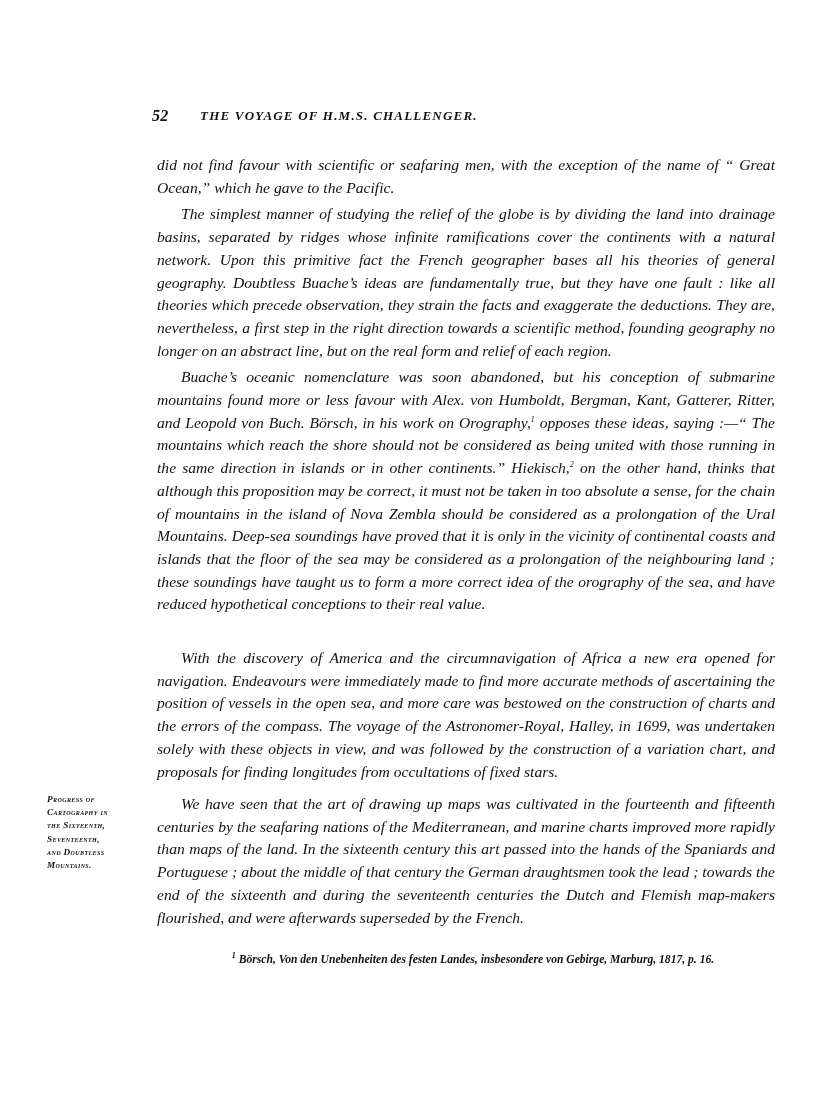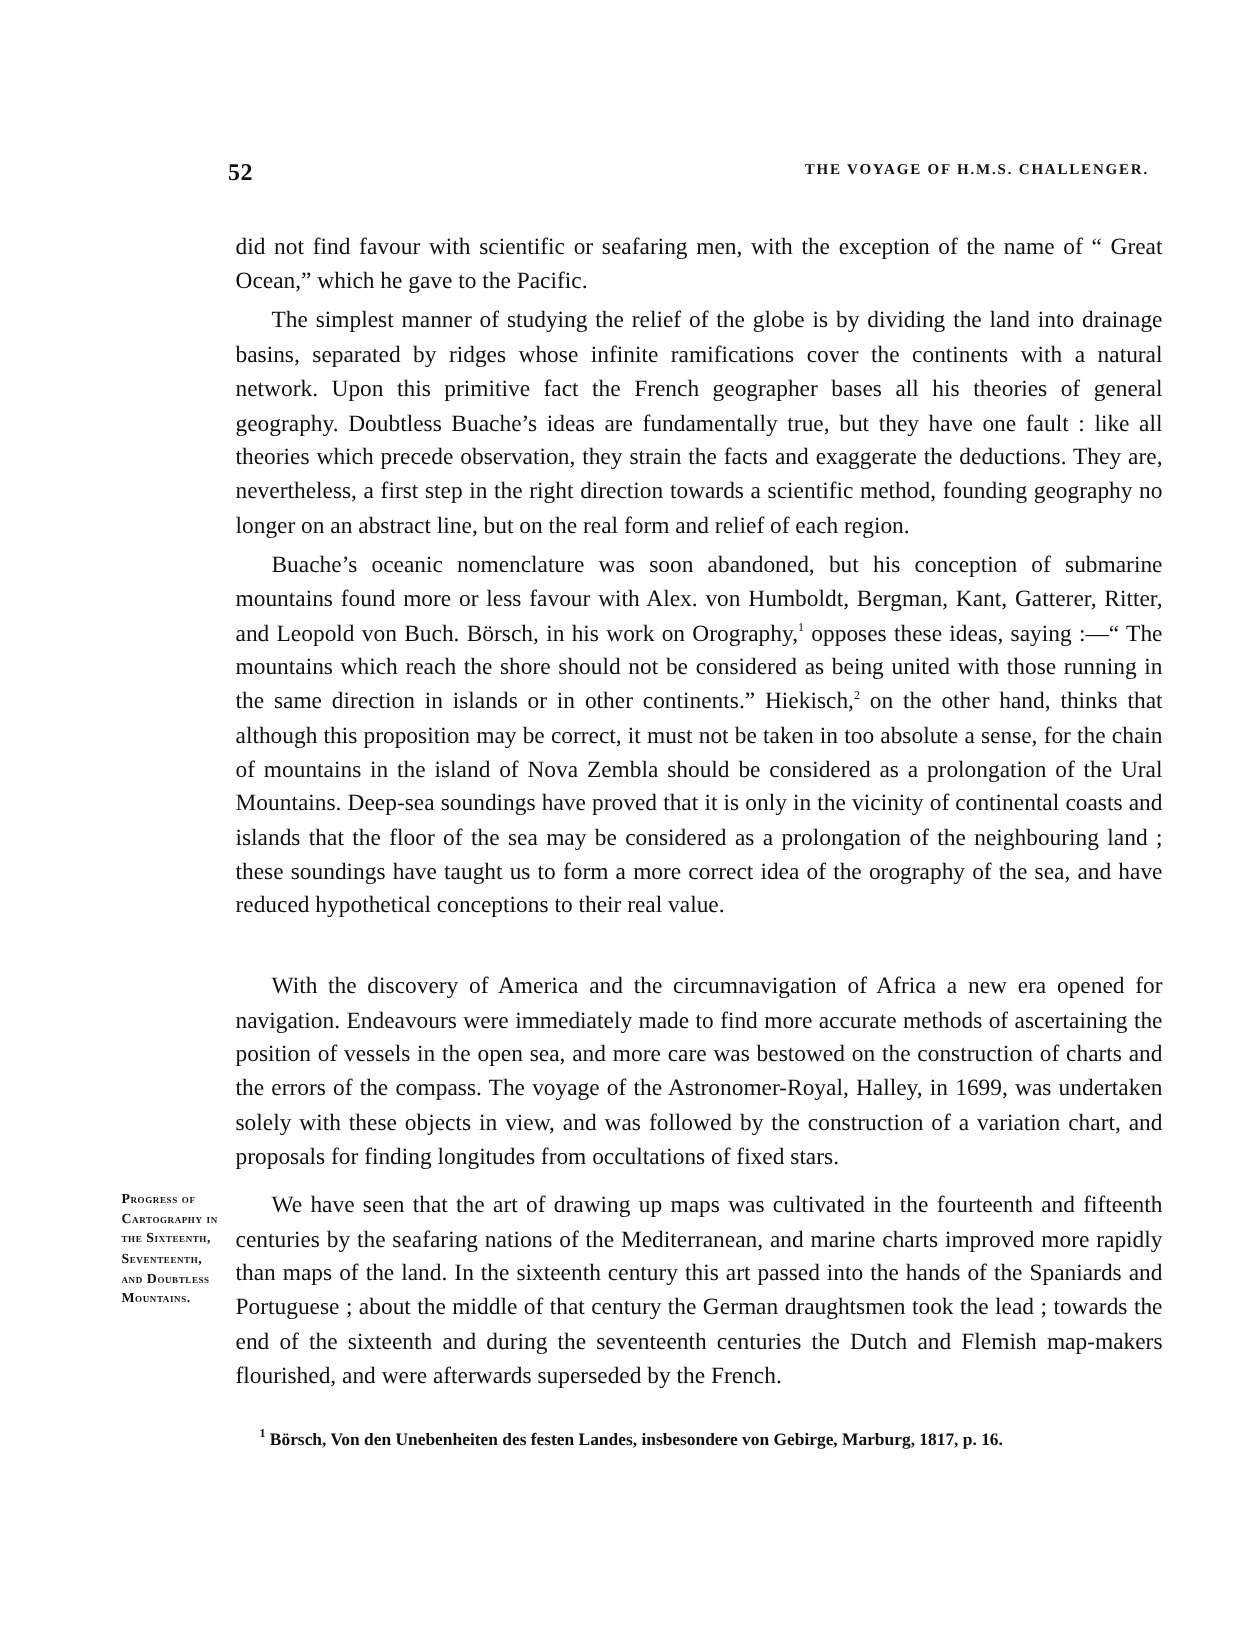--- a/index.html
+++ b/index.html
@@ -11,42 +11,42 @@
       width: 825px;
       height: 1100px;
       position: relative;
       overflow: hidden;
       color: #111111;
       font-family: "Liberation Serif", "DejaVu Serif", serif;
     }
     .page {
       position: absolute;
       left: 0; top: 0;
-      width: 825px; height: 988px;
+      width: 825px; height: 988px; font-style: italic;
     }
     .running-head {
       position: absolute;
       top: 107px;
       left: 152px;
       width: 630px;
       height: 22px;
     }
     .page-number {
       position: absolute;
       left: 0; top: 0;
       font-weight: bold;
       font-size: 16px;
       letter-spacing: 0.3px;
     }
     .running-title {
       position: absolute;
-      left: 0; right: 16px; top: 1px;
-      text-align: right;
+      left: 0; right: 4px; top: 1px;
+      text-align: left;
       font-weight: bold;
-      font-size: 10px;
+      font-size: 13px;
       letter-spacing: 1.2px;
       padding-left: 48px;
     }
     .body-text {
       position: absolute;
       left: 153px;
       width: 626px;
       font-size: 15.6px;
       line-height: 22.7px;
       text-align: justify;
@@ -66,31 +66,31 @@
       position: absolute;
       left: 47px;
       top: 793px;
       width: 100px;
       font-size: 9.2px;
       line-height: 13.2px;
       font-variant: small-caps;
       font-weight: bold;
       letter-spacing: 0.4px;
     }
-    .sidenote span { display: block; white-space: nowrap; margin-left: 34px; }
+    .sidenote span { display: block; white-space: nowrap; }
     .footnotes {
       position: absolute;
       left: 173px;
       top: 952px;
       width: 600px;
       font-size: 11.6px;
       line-height: 15.5px;
       font-weight: bold;
     }
-    .footnotes div { white-space: nowrap; }
+    .footnotes div { white-space: nowrap; text-align: center; }
     sup {
       font-size: 8px;
       vertical-align: super;
       line-height: 0;
     }
   </style>
 </head>
 <body>
 
 <div class="page">

